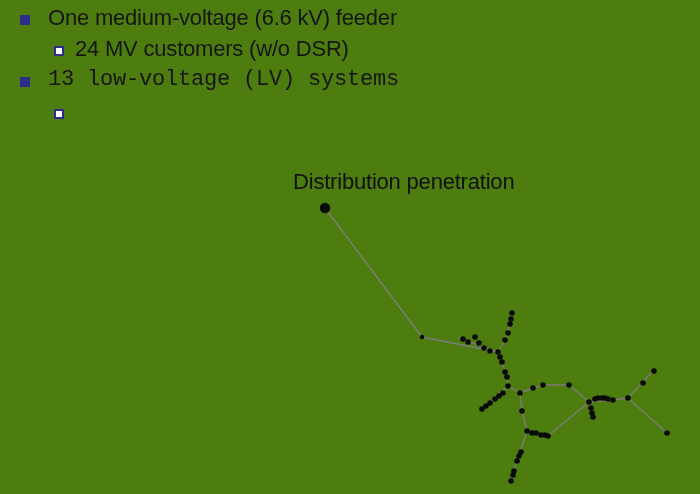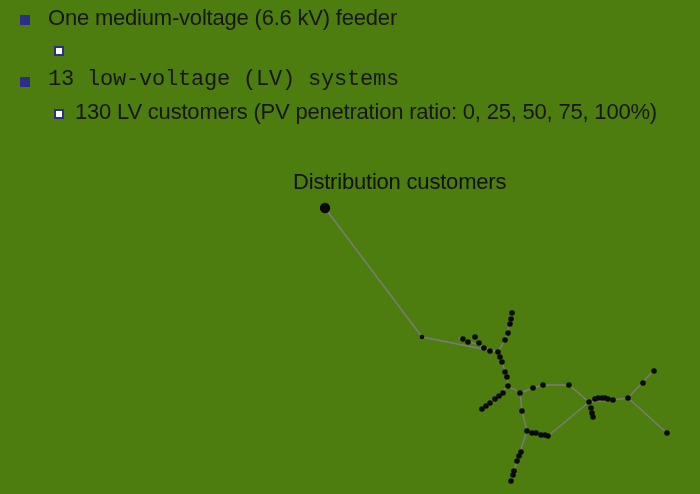--- a/index.html
+++ b/index.html
@@ -76,28 +76,28 @@
 <body style="background: rgb(255, 255, 255);">
 
 <div class="slide">
 
   <div class="bullet-row l1 row-1">
     <span class="sq"></span>
     <span class="txt">One medium-voltage (6.6 kV) feeder</span>
   </div>
   <div class="bullet-row l2 row-2">
     <span class="sq hollow"></span>
+    <span class="txt">24 MV customers (w/o DSR)</span>
   </div>
   <div class="bullet-row l1 row-3">
     <span class="sq"></span>
     <span class="txt">13 low-voltage (LV) systems</span>
   </div>
   <div class="bullet-row l2 row-4">
     <span class="sq hollow"></span>
-    <span class="txt">130 LV customers (PV penetration ratio: 0, 25, 50, 75, 100%)</span>
   </div>
 
   <svg id="network-svg" viewBox="0 0 700 494" xmlns="http://www.w3.org/2000/svg">
       <polyline points="325,208 422,337 498,352" fill="none" stroke="#7c7c7c" stroke-width="1.4" stroke-linecap="round"></polyline>
       <polyline points="459,338 498,352" fill="none" stroke="#7c7c7c" stroke-width="1.4" stroke-linecap="round"></polyline>
       <polyline points="498,352 505,340 510,324 512,313" fill="none" stroke="#7c7c7c" stroke-width="1.4" stroke-linecap="round"></polyline>
       <polyline points="498,352 503,365 507,377 508,386" fill="none" stroke="#7c7c7c" stroke-width="1.4" stroke-linecap="round"></polyline>
       <polyline points="508,386 481,410" fill="none" stroke="#7c7c7c" stroke-width="1.4" stroke-linecap="round"></polyline>
       <polyline points="508,386 520,393" fill="none" stroke="#7c7c7c" stroke-width="1.4" stroke-linecap="round"></polyline>
       <polyline points="520,393 533,388 543,385 569,385 589,402" fill="none" stroke="#7c7c7c" stroke-width="1.4" stroke-linecap="round"></polyline>
@@ -160,16 +160,16 @@
       <circle cx="654" cy="371" r="2.8" fill="#0a0a0a"></circle>
       <circle cx="667" cy="433" r="2.8" fill="#0a0a0a"></circle>
       <circle cx="521" cy="452" r="2.8" fill="#0a0a0a"></circle>
       <circle cx="519" cy="456" r="2.8" fill="#0a0a0a"></circle>
       <circle cx="517" cy="461" r="2.8" fill="#0a0a0a"></circle>
       <circle cx="514" cy="471" r="2.8" fill="#0a0a0a"></circle>
       <circle cx="513" cy="475" r="2.8" fill="#0a0a0a"></circle>
       <circle cx="511" cy="481" r="2.8" fill="#0a0a0a"></circle>
     </svg>
 
-  <div class="diagram-label" id="lbl-substation">Distribution customers</div>
+  <div class="diagram-label" id="lbl-substation">Distribution penetration</div>
 
 
 </div>
 
 </body></html>

